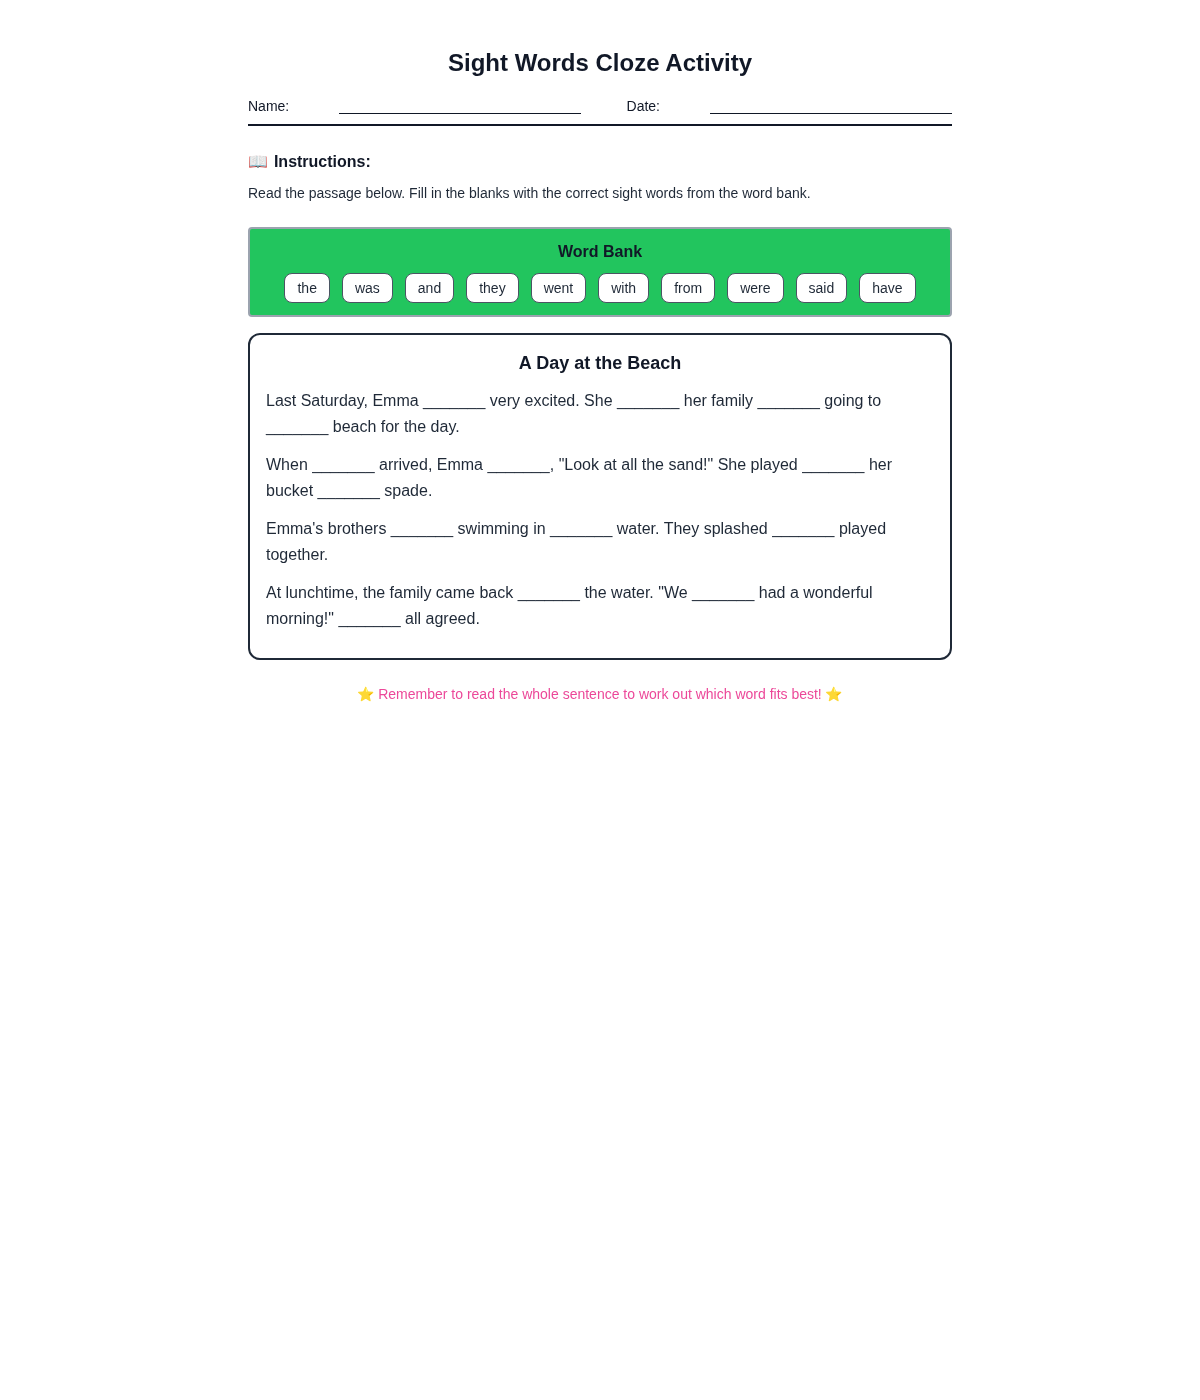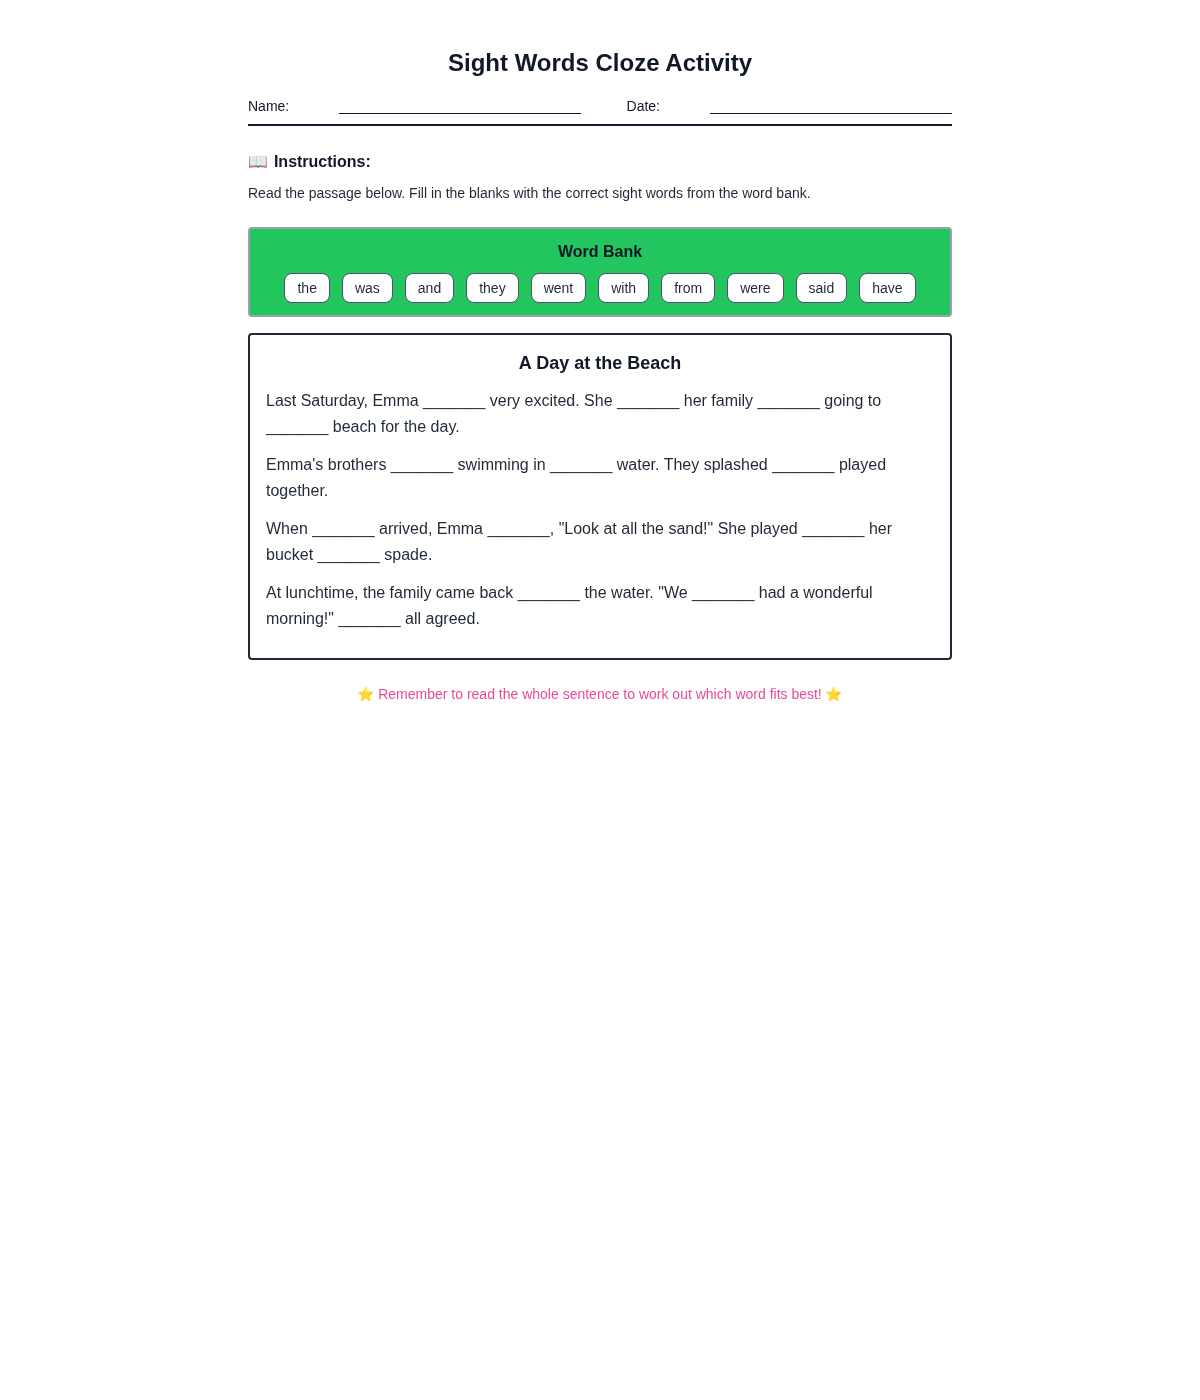--- a/index.html
+++ b/index.html
@@ -26,21 +26,21 @@
       margin-top: 26px; border: 2px solid #9ca3af; border-radius: 4px;
       background: #22c55e; padding: 14px 16px 12px; text-align: center;
     }
     .word-bank-title { font-size: 16px; font-weight: bold; color: #111827; }
     .word-list { display: flex; justify-content: center; gap: 12px; margin-top: 12px; }
     .word-chip {
       border: 1px solid #4b5563; border-radius: 8px; background: #ffffff;
       padding: 6px 12px; font-size: 14px; color: #1f2937; line-height: 16px;
     }
     .passage {
-      margin-top: 16px; border: 2px solid #1f2937; border-radius: 4px;
+      margin-top: 16px; border: 2px solid #1f2937; border-radius: 12px;
       padding: 18px 16px 14px;
     }
     .passage-title { text-align: center; font-size: 18px; font-weight: bold; color: #111827; margin-bottom: 14px; }
     .passage p { font-size: 16px; line-height: 26px; margin: 0 0 12px; color: #1f2937; }
     .footer-tip { margin-top: 26px; text-align: center; font-size: 14px; color: #ec4899; }
   </style>
 </head>
 <body>
 
 <div class="page">
@@ -75,19 +75,19 @@
       <span class="word-chip">from</span>
       <span class="word-chip">were</span>
       <span class="word-chip">said</span>
       <span class="word-chip">have</span>
     </div>
   </div>
 
   <div class="passage">
     <div class="passage-title">A Day at the Beach</div>
     <p>Last Saturday, Emma _______ very excited. She _______ her family _______ going to _______ beach for the day.</p>
+    <p>When _______ arrived, Emma _______, "Look at all the sand!" She played _______ her bucket _______ spade.</p>
     <p>Emma's brothers _______ swimming in _______ water. They splashed _______ played together.</p>
-    <p>When _______ arrived, Emma _______, "Look at all the sand!" She played _______ her bucket _______ spade.</p>
     <p>At lunchtime, the family came back _______ the water. "We _______ had a wonderful morning!" _______ all agreed.</p>
   </div>
 
   <div class="footer-tip">⭐ Remember to read the whole sentence to work out which word fits best! ⭐</div>
 </div>
 
 </body></html>

